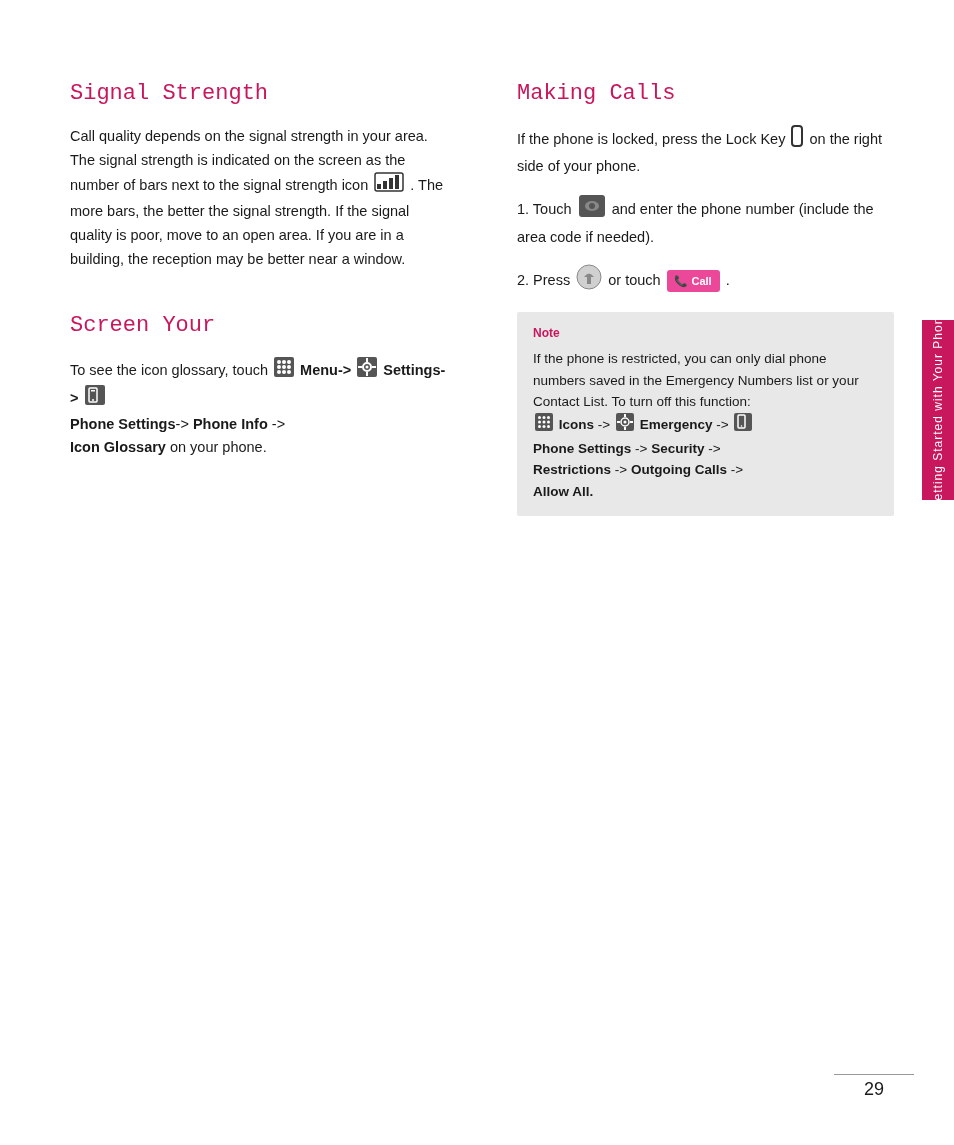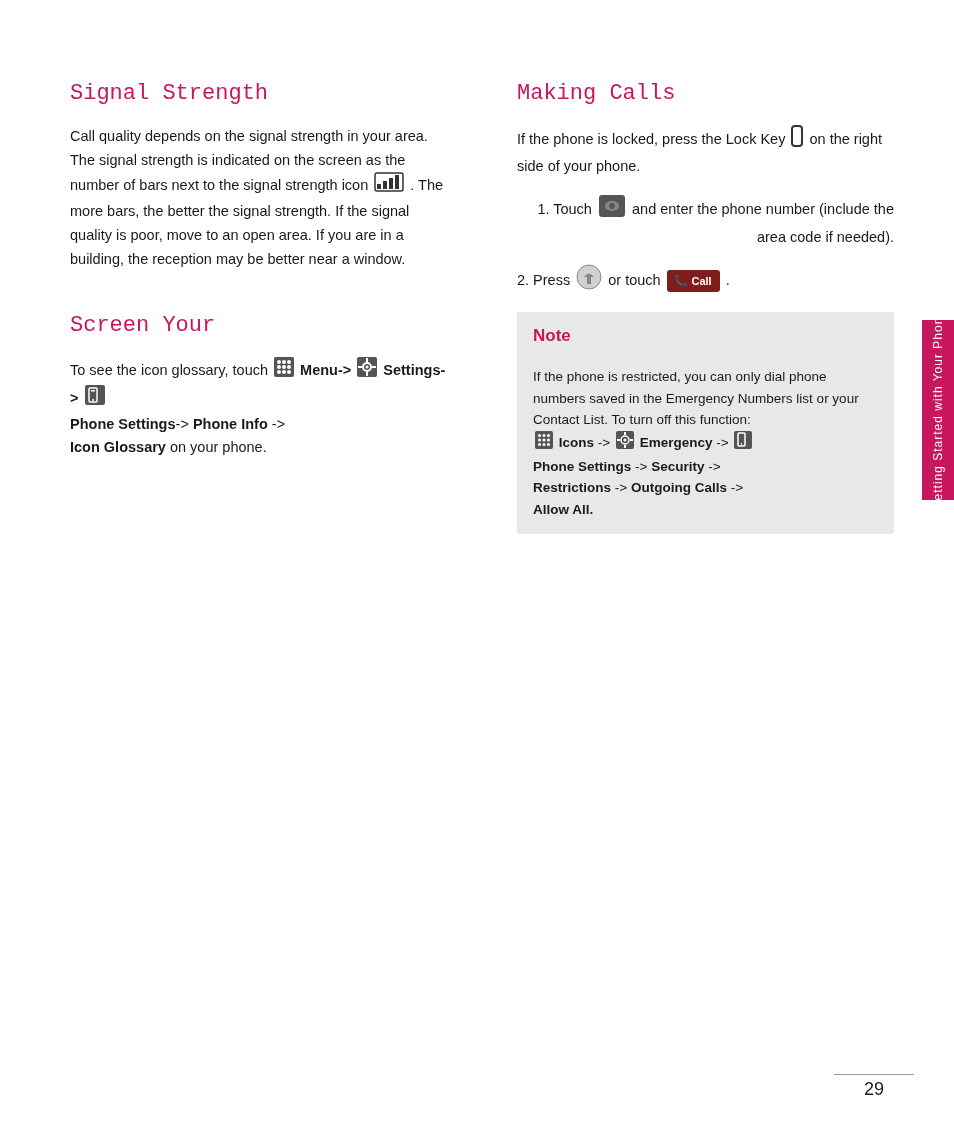--- a/index.html
+++ b/index.html
@@ -63,53 +63,52 @@
 
     .making-calls-section {
       margin-bottom: 16px;
     }
 
     .step {
       display: flex;
       gap: 8px;
       margin-bottom: 14px;
       align-items: flex-start;
-      text-align: right;
     }
 
     .step-text {
       font-size: 14.5px;
       color: #1a1a1a;
       line-height: 1.65;
     }
 
     .call-button {
       display: inline-block;
-      background: #7f1d1d;
+      background: #ec4899;
       color: white;
       font-size: 11px;
       font-weight: bold;
       padding: 2px 8px;
       border-radius: 3px;
       vertical-align: middle;
       margin: 0 2px;
     }
 
     .note-box {
       background: #e8e8e8;
       padding: 14px 16px;
       margin: 14px 0;
       border-radius: 2px;
     }
 
     .note-title {
       color: #c8175d;
       font-weight: bold;
-      font-size: 17px;
-      margin-bottom: 20px;
+      font-size: 12px;
+      margin-bottom: 8px;
     }
 
     .note-text {
       font-size: 13.5px;
       color: #1a1a1a;
       line-height: 1.6;
     }
 
     .note-text strong {
       font-weight: bold;

